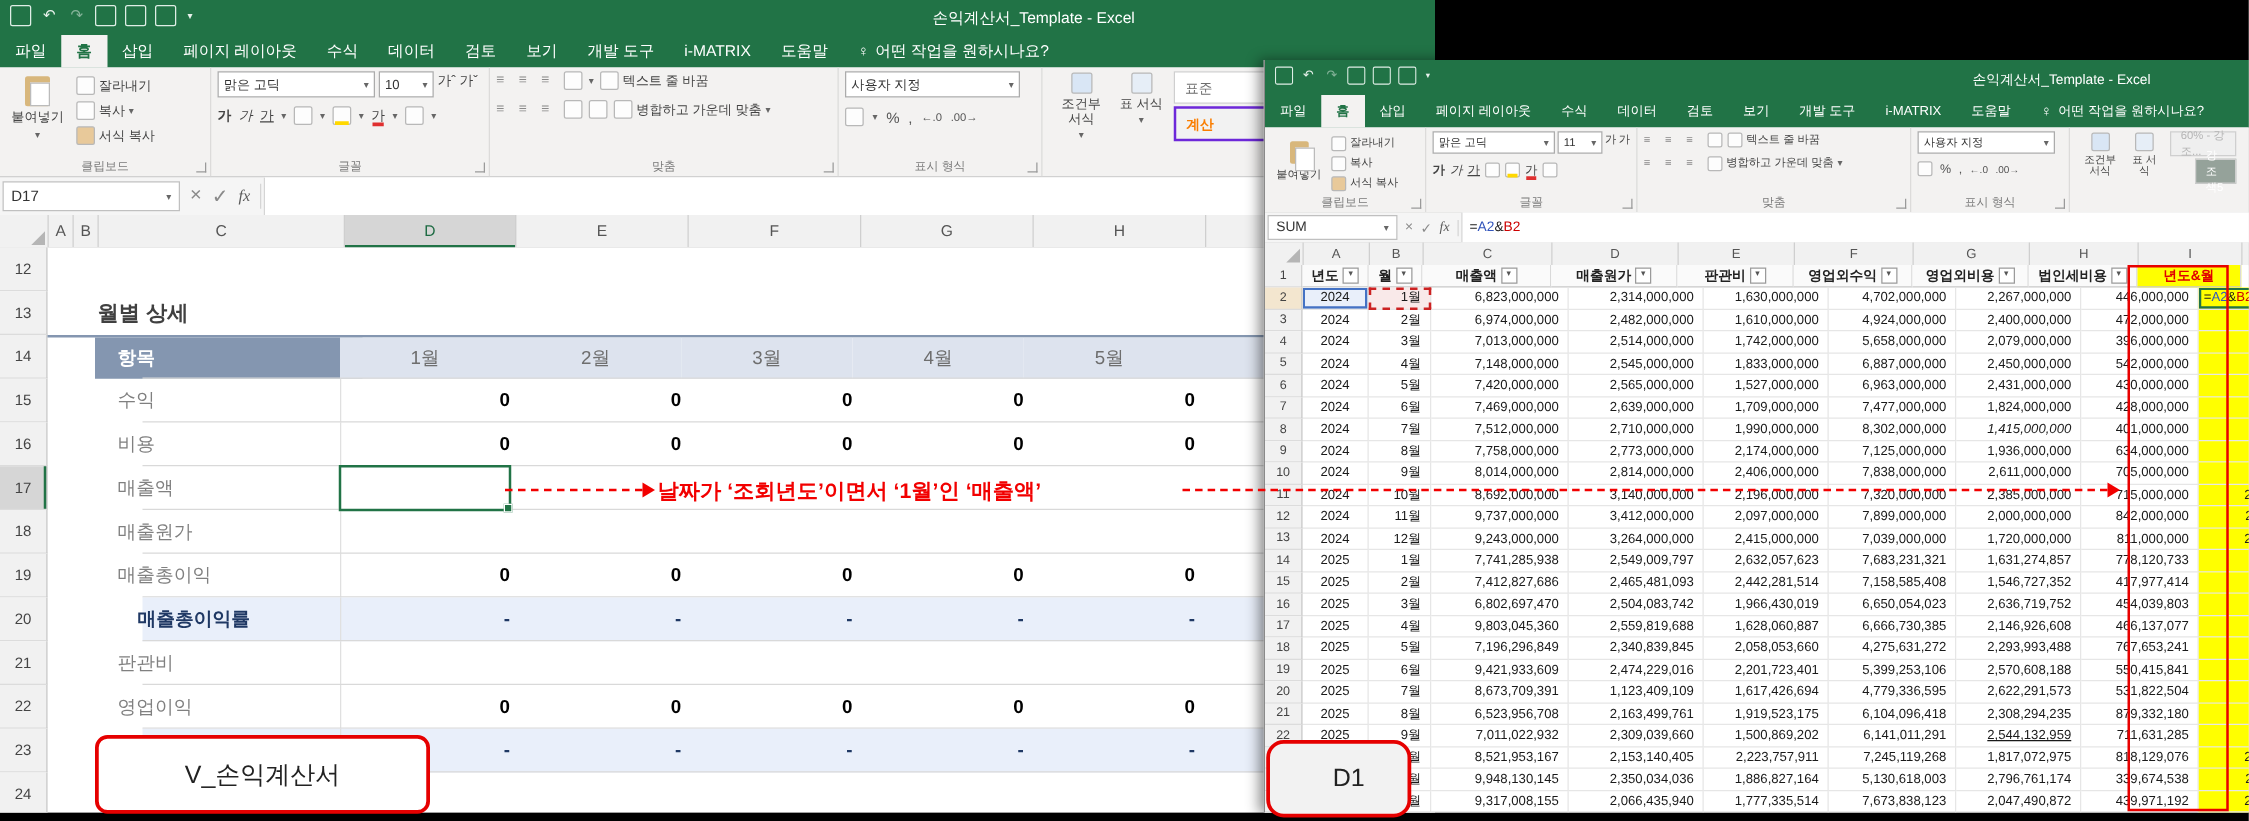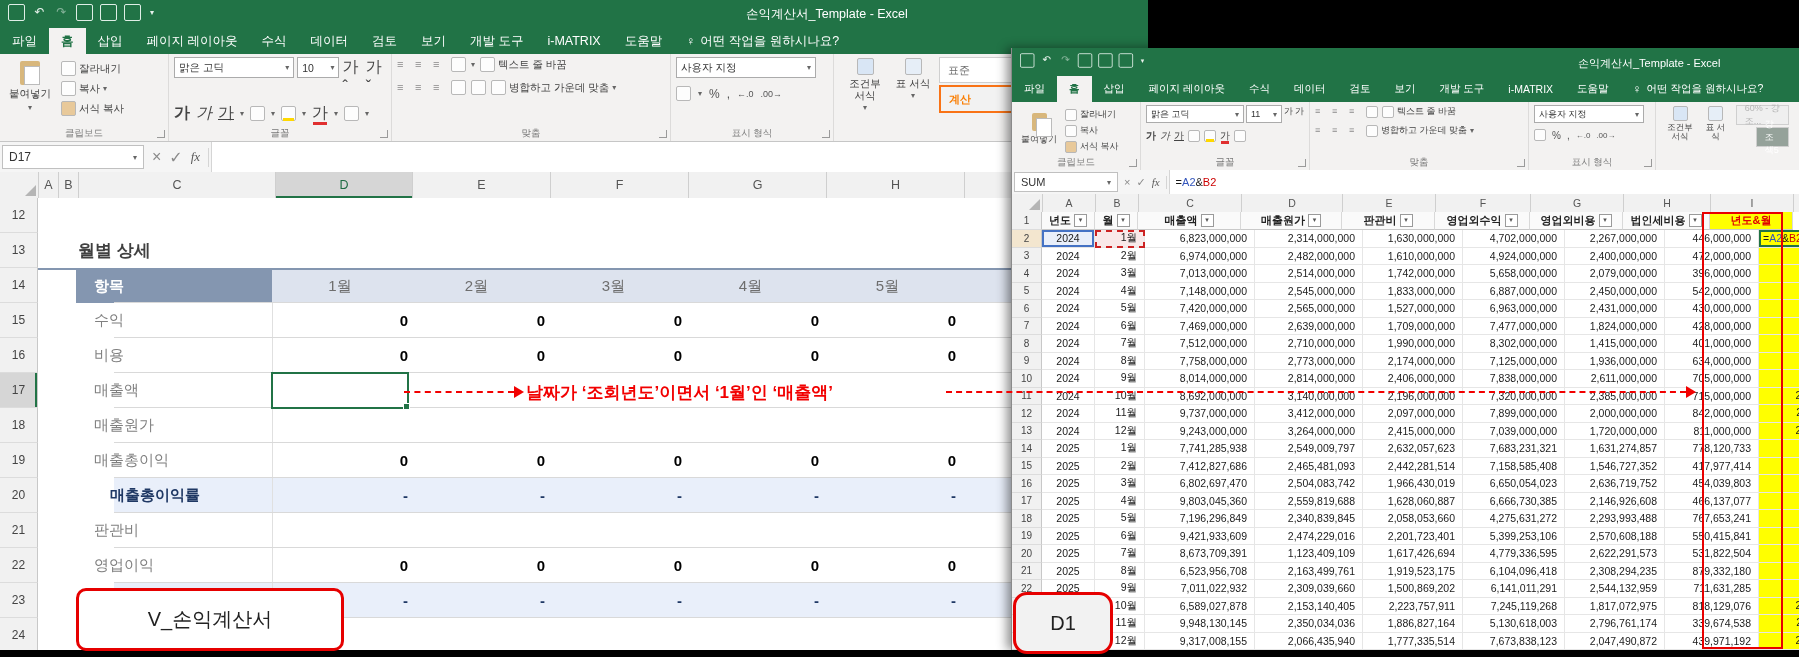--- a/index.html
+++ b/index.html
@@ -29,31 +29,31 @@
         border-right:1.5px solid #9a9a9a;border-bottom:1.5px solid #9a9a9a;}
   .rbtn{display:flex;align-items:center;gap:3px;font-size:10.5px;color:#444;white-space:nowrap;}
   .ic{display:inline-block;width:13px;height:13px;border:1px solid #b8b8b8;background:#fdfdfd;border-radius:2px;position:relative;}
   .ic.big{width:15px;height:15px;}
   .bar:after{content:"";position:absolute;left:1px;right:1px;bottom:-1px;height:3px;}
   .bar.yellow:after{background:#ffd800;}
   .bar.red:after{background:#e03030;}
   .combo{background:#fff;border:1px solid #ababab;font-size:10.5px;color:#333;
          display:flex;align-items:center;justify-content:space-between;padding:0 4px;height:19px;}
   .da{font-size:8px;color:#666;}
-  .ga{font-size:16px;color:#444;}
+  .ga{font-size:11px;color:#444;}
   .bigbtn{display:flex;flex-direction:column;align-items:center;justify-content:center;gap:2px;
           font-size:10.5px;color:#444;padding:1px 4px;}
   .clipicon{width:20px;height:24px;background:#d8b77c;border-radius:2px;position:relative;}
   .clipicon:after{content:"";position:absolute;left:4px;top:5px;width:14px;height:17px;background:#fff;border:1px solid #bbb;}
   .hbar{display:inline-block;width:13px;height:11px;color:#8a8a8a;font-size:11px;line-height:11px;}
   .stylegal{display:grid;grid-template-columns:1fr 1fr;gap:2px;margin-left:4px;}
   .stylebtn{height:24px;display:flex;align-items:center;padding:0 8px;font-size:11px;border:1px solid #cfcfcf;}
   .st-normal{background:#fff;color:#6e6e6e;}
   .st-bad{background:#ffc7ce;color:#9c0006;font-weight:bold;}
-  .st-calc{background:#f2f2f2;color:#fa7d00;font-weight:bold;border:2px solid #f97316;}
+  .st-calc{background:#f2f2f2;color:#fa7d00;font-weight:bold;border:2px solid #6d28d9;}
   .st-note{background:#ffffcc;color:#9c9c6e;}
   .st-dim{background:#efefef;color:#b5b5b5;}
   .st-acc{background:#95a29a;color:#fff;margin-left:20px;}
   
   .fbar{position:absolute;left:0;right:0;background:#f5f5f5;border-bottom:1px solid #c9c9c9;display:flex;align-items:center;}
   .namebox{background:#fff;border:1px solid #c0c0c0;display:flex;align-items:center;justify-content:space-between;
            padding:0 6px;font-size:12px;color:#333;}
   .fxbtns{display:flex;align-items:center;gap:8px;padding:0 8px;color:#8a8a8a;border-right:1px solid #d5d5d5;margin-right:2px;}
   .fxit{font-family:"Liberation Serif",serif;font-style:italic;font-size:13px;color:#5a5a5a;}
   .ffield{flex:1;background:#fff;align-self:stretch;display:flex;align-items:center;
@@ -735,21 +735,21 @@
         <div class="rw-cell rgt ycol" style="width: 82px;">20246월</div>
       </div>
       <div class="sheetrow" style="height: 17.5px;">
         <div class="rowhdr" style="width: 29px; font-size: 10px;">8</div>
         <div class="rw-cell ctr" style="width: 52px;">2024</div>
         <div class="rw-cell rgt" style="width: 42px;">7월</div>
         <div class="rw-cell rgt" style="width: 102px;">7,512,000,000</div>
         <div class="rw-cell rgt" style="width: 100px;">2,710,000,000</div>
         <div class="rw-cell rgt" style="width: 92px;">1,990,000,000</div>
         <div class="rw-cell rgt" style="width: 94px;">8,302,000,000</div>
-        <div class="rw-cell rgt" style="width: 92px;">1,415,000,000</div>
+        <div class="rw-cell rgt" style="width: 92px; font-style: italic;">1,415,000,000</div>
         <div class="rw-cell rgt" style="width: 86px;">401,000,000</div>
         <div class="rw-cell rgt ycol" style="width: 82px;">20247월</div>
       </div>
       <div class="sheetrow" style="height: 17.5px;">
         <div class="rowhdr" style="width: 29px; font-size: 10px;">9</div>
         <div class="rw-cell ctr" style="width: 52px;">2024</div>
         <div class="rw-cell rgt" style="width: 42px;">8월</div>
         <div class="rw-cell rgt" style="width: 102px;">7,758,000,000</div>
         <div class="rw-cell rgt" style="width: 100px;">2,773,000,000</div>
         <div class="rw-cell rgt" style="width: 92px;">2,174,000,000</div>
@@ -903,29 +903,29 @@
         <div class="rw-cell rgt ycol" style="width: 82px;">20258월</div>
       </div>
       <div class="sheetrow" style="height: 17.5px;">
         <div class="rowhdr" style="width: 29px; font-size: 10px;">22</div>
         <div class="rw-cell ctr" style="width: 52px;">2025</div>
         <div class="rw-cell rgt" style="width: 42px;">9월</div>
         <div class="rw-cell rgt" style="width: 102px;">7,011,022,932</div>
         <div class="rw-cell rgt" style="width: 100px;">2,309,039,660</div>
         <div class="rw-cell rgt" style="width: 92px;">1,500,869,202</div>
         <div class="rw-cell rgt" style="width: 94px;">6,141,011,291</div>
-        <div class="rw-cell rgt" style="width: 92px;">2,544,132,959</div>
+        <div class="rw-cell rgt" style="width: 92px; text-decoration: underline;">2,544,132,959</div>
         <div class="rw-cell rgt" style="width: 86px;">711,631,285</div>
         <div class="rw-cell rgt ycol" style="width: 82px;">20259월</div>
       </div>
       <div class="sheetrow" style="height: 17.5px;">
         <div class="rowhdr" style="width: 29px; font-size: 10px;">23</div>
         <div class="rw-cell ctr" style="width: 52px;">2025</div>
         <div class="rw-cell rgt" style="width: 42px;">10월</div>
-        <div class="rw-cell rgt" style="width: 102px;">6,589,027,878</div>
+        <div class="rw-cell rgt" style="width: 102px;">8,521,953,167</div>
         <div class="rw-cell rgt" style="width: 100px;">2,153,140,405</div>
         <div class="rw-cell rgt" style="width: 92px;">2,223,757,911</div>
         <div class="rw-cell rgt" style="width: 94px;">7,245,119,268</div>
         <div class="rw-cell rgt" style="width: 92px;">1,817,072,975</div>
         <div class="rw-cell rgt" style="width: 86px;">818,129,076</div>
         <div class="rw-cell rgt ycol" style="width: 82px;">202510월</div>
       </div>
       <div class="sheetrow" style="height: 17.5px;">
         <div class="rowhdr" style="width: 29px; font-size: 10px;">24</div>
         <div class="rw-cell ctr" style="width: 52px;">2025</div>
@@ -956,15 +956,15 @@
 
 <div class="dashline" style="left:404px;top:391px;width:110px;"></div>
 <div class="arrowhead" style="left:514px;top:386px;"></div>
 <div id="anno-text" style="left:526px;top:381px;">날짜가 ‘조회년도’이면서 ‘1월’인 ‘매출액’</div>
 <div class="dashline" style="left:946px;top:391px;width:740px;"></div>
 <div class="arrowhead" style="left:1686px;top:386px;"></div>
 
 <div class="callout" style="left:76px;top:588px;width:262px;height:57px;">
   <span>V_손익계산서</span>
 </div>
-<div class="callout" style="left:1013px;top:592px;width:94px;height:56px;border-radius:14px;background:#f2f2f2;">
+<div class="callout" style="left:1013px;top:592px;width:94px;height:56px;border-radius:14px;background:#f2f2f2;padding-left:16px;">
   <span>D1</span>
 </div>
 
 </body></html>

